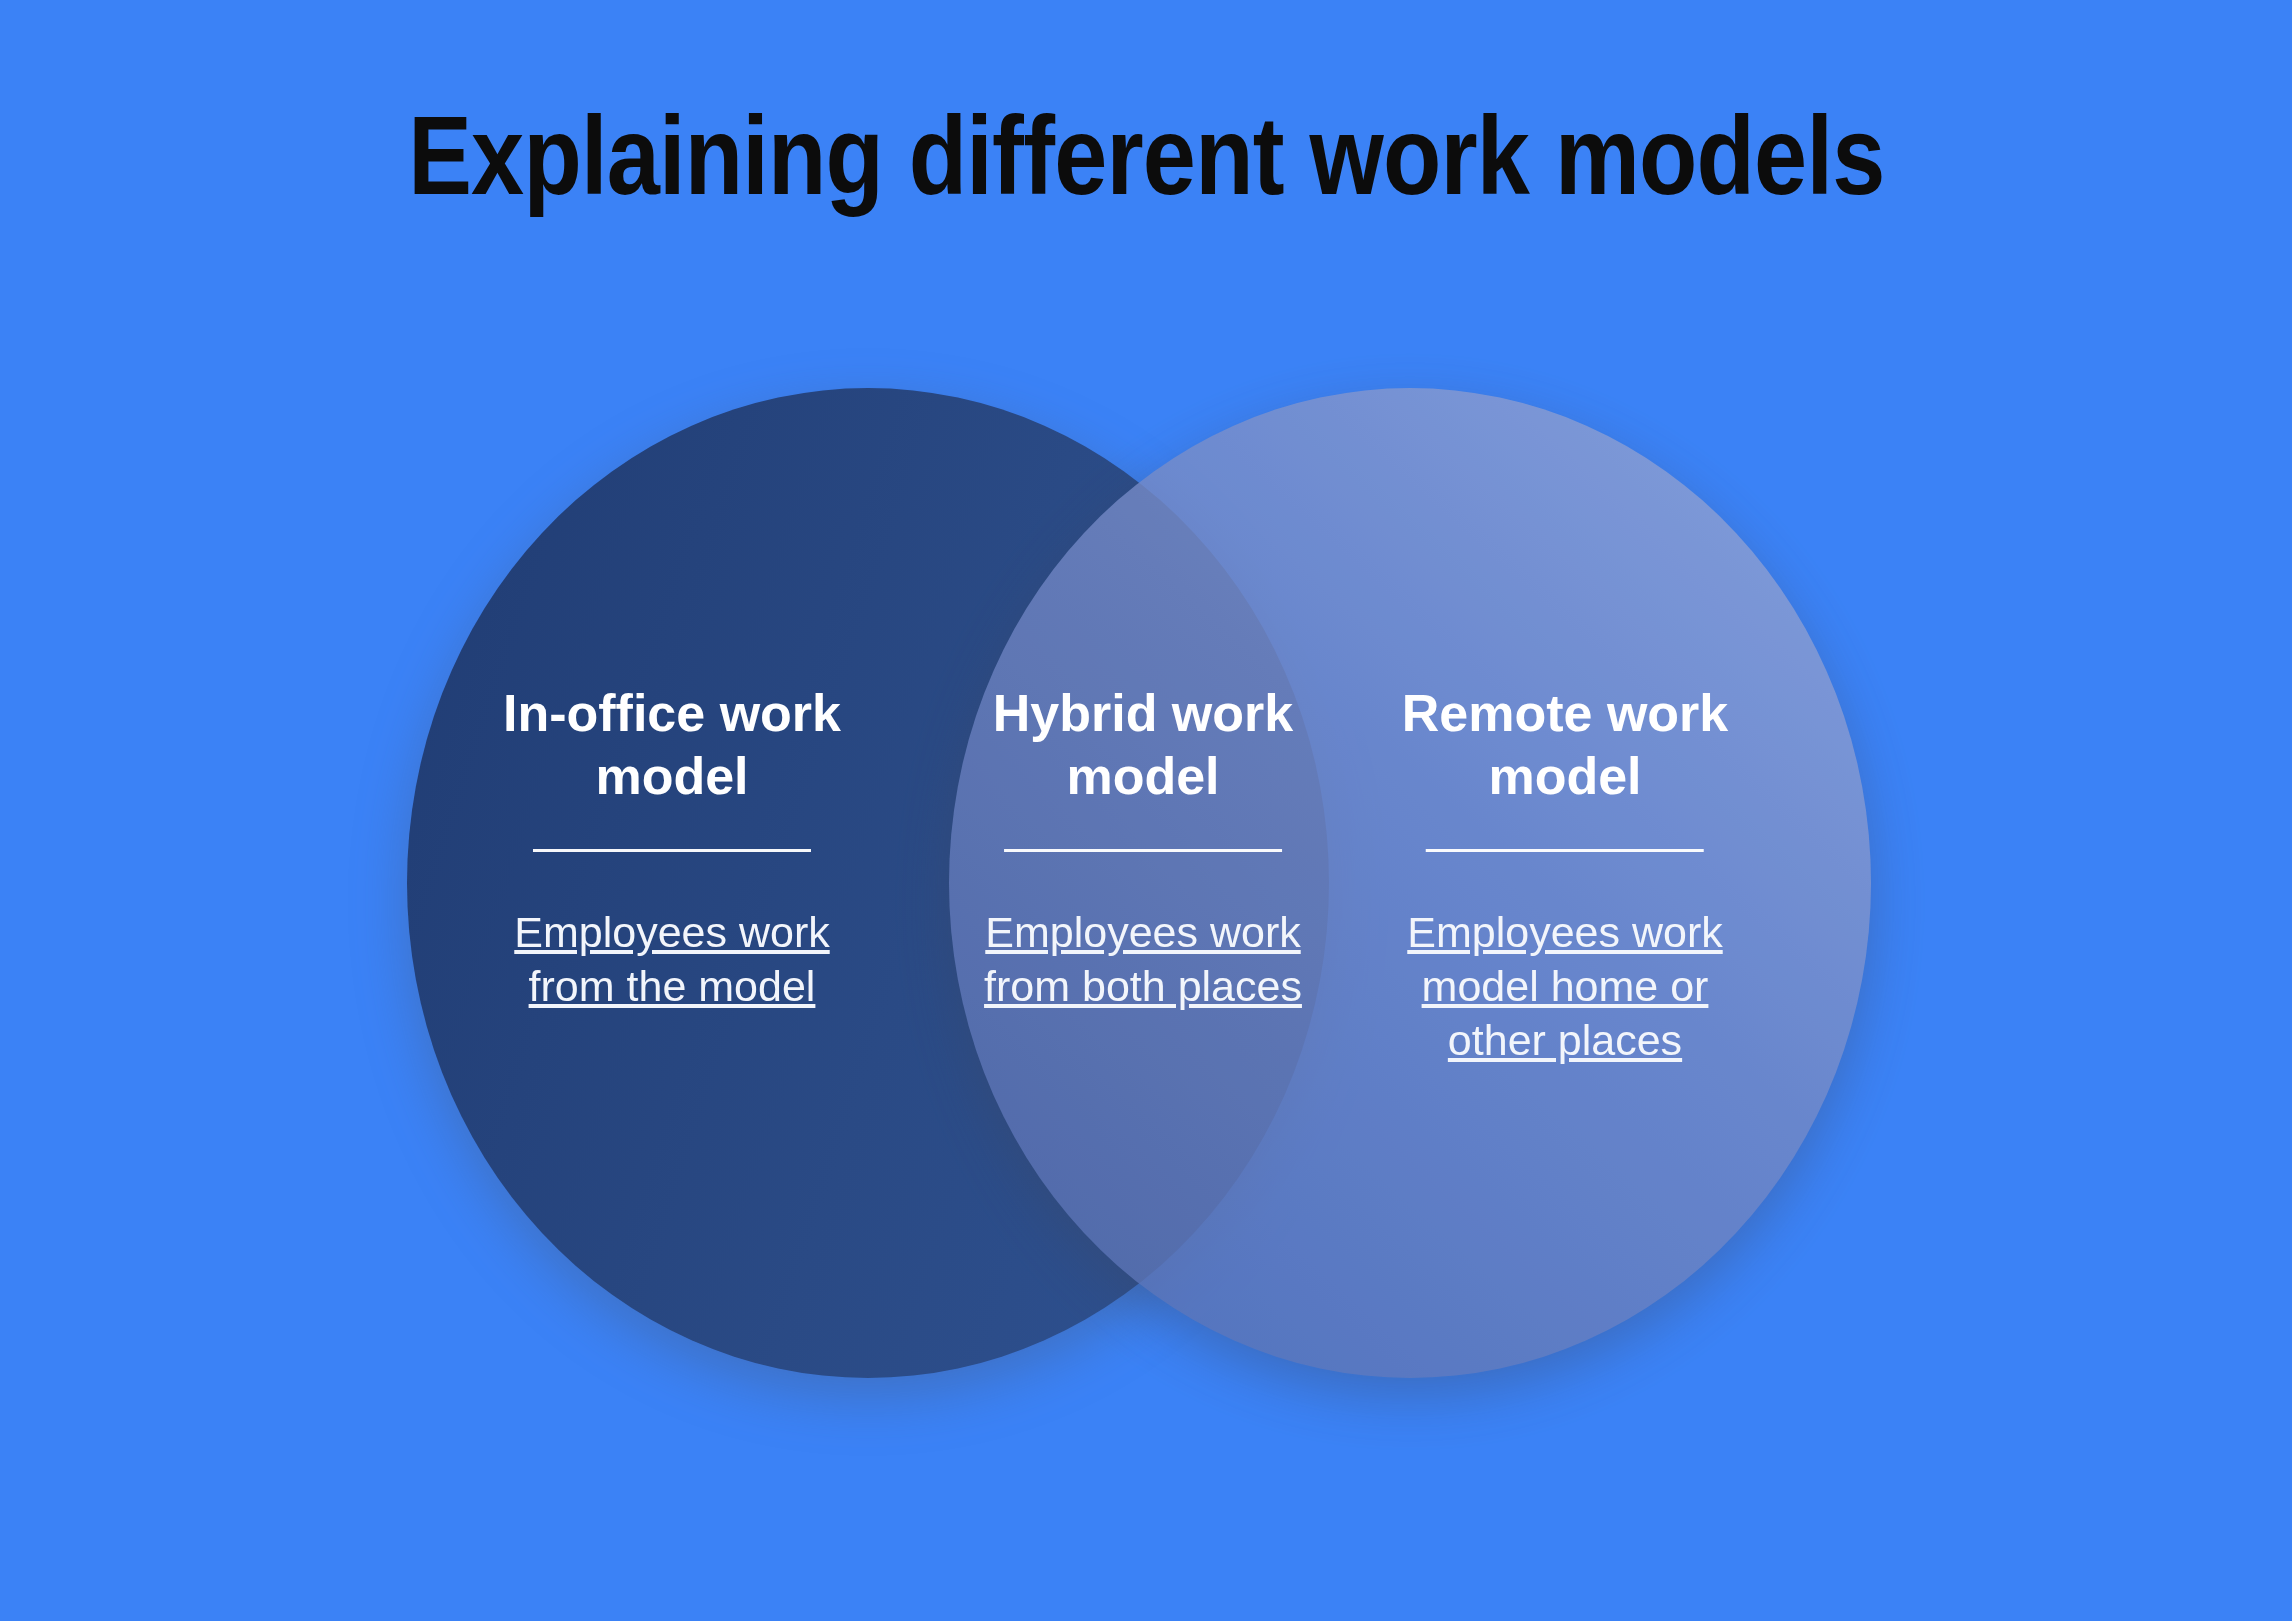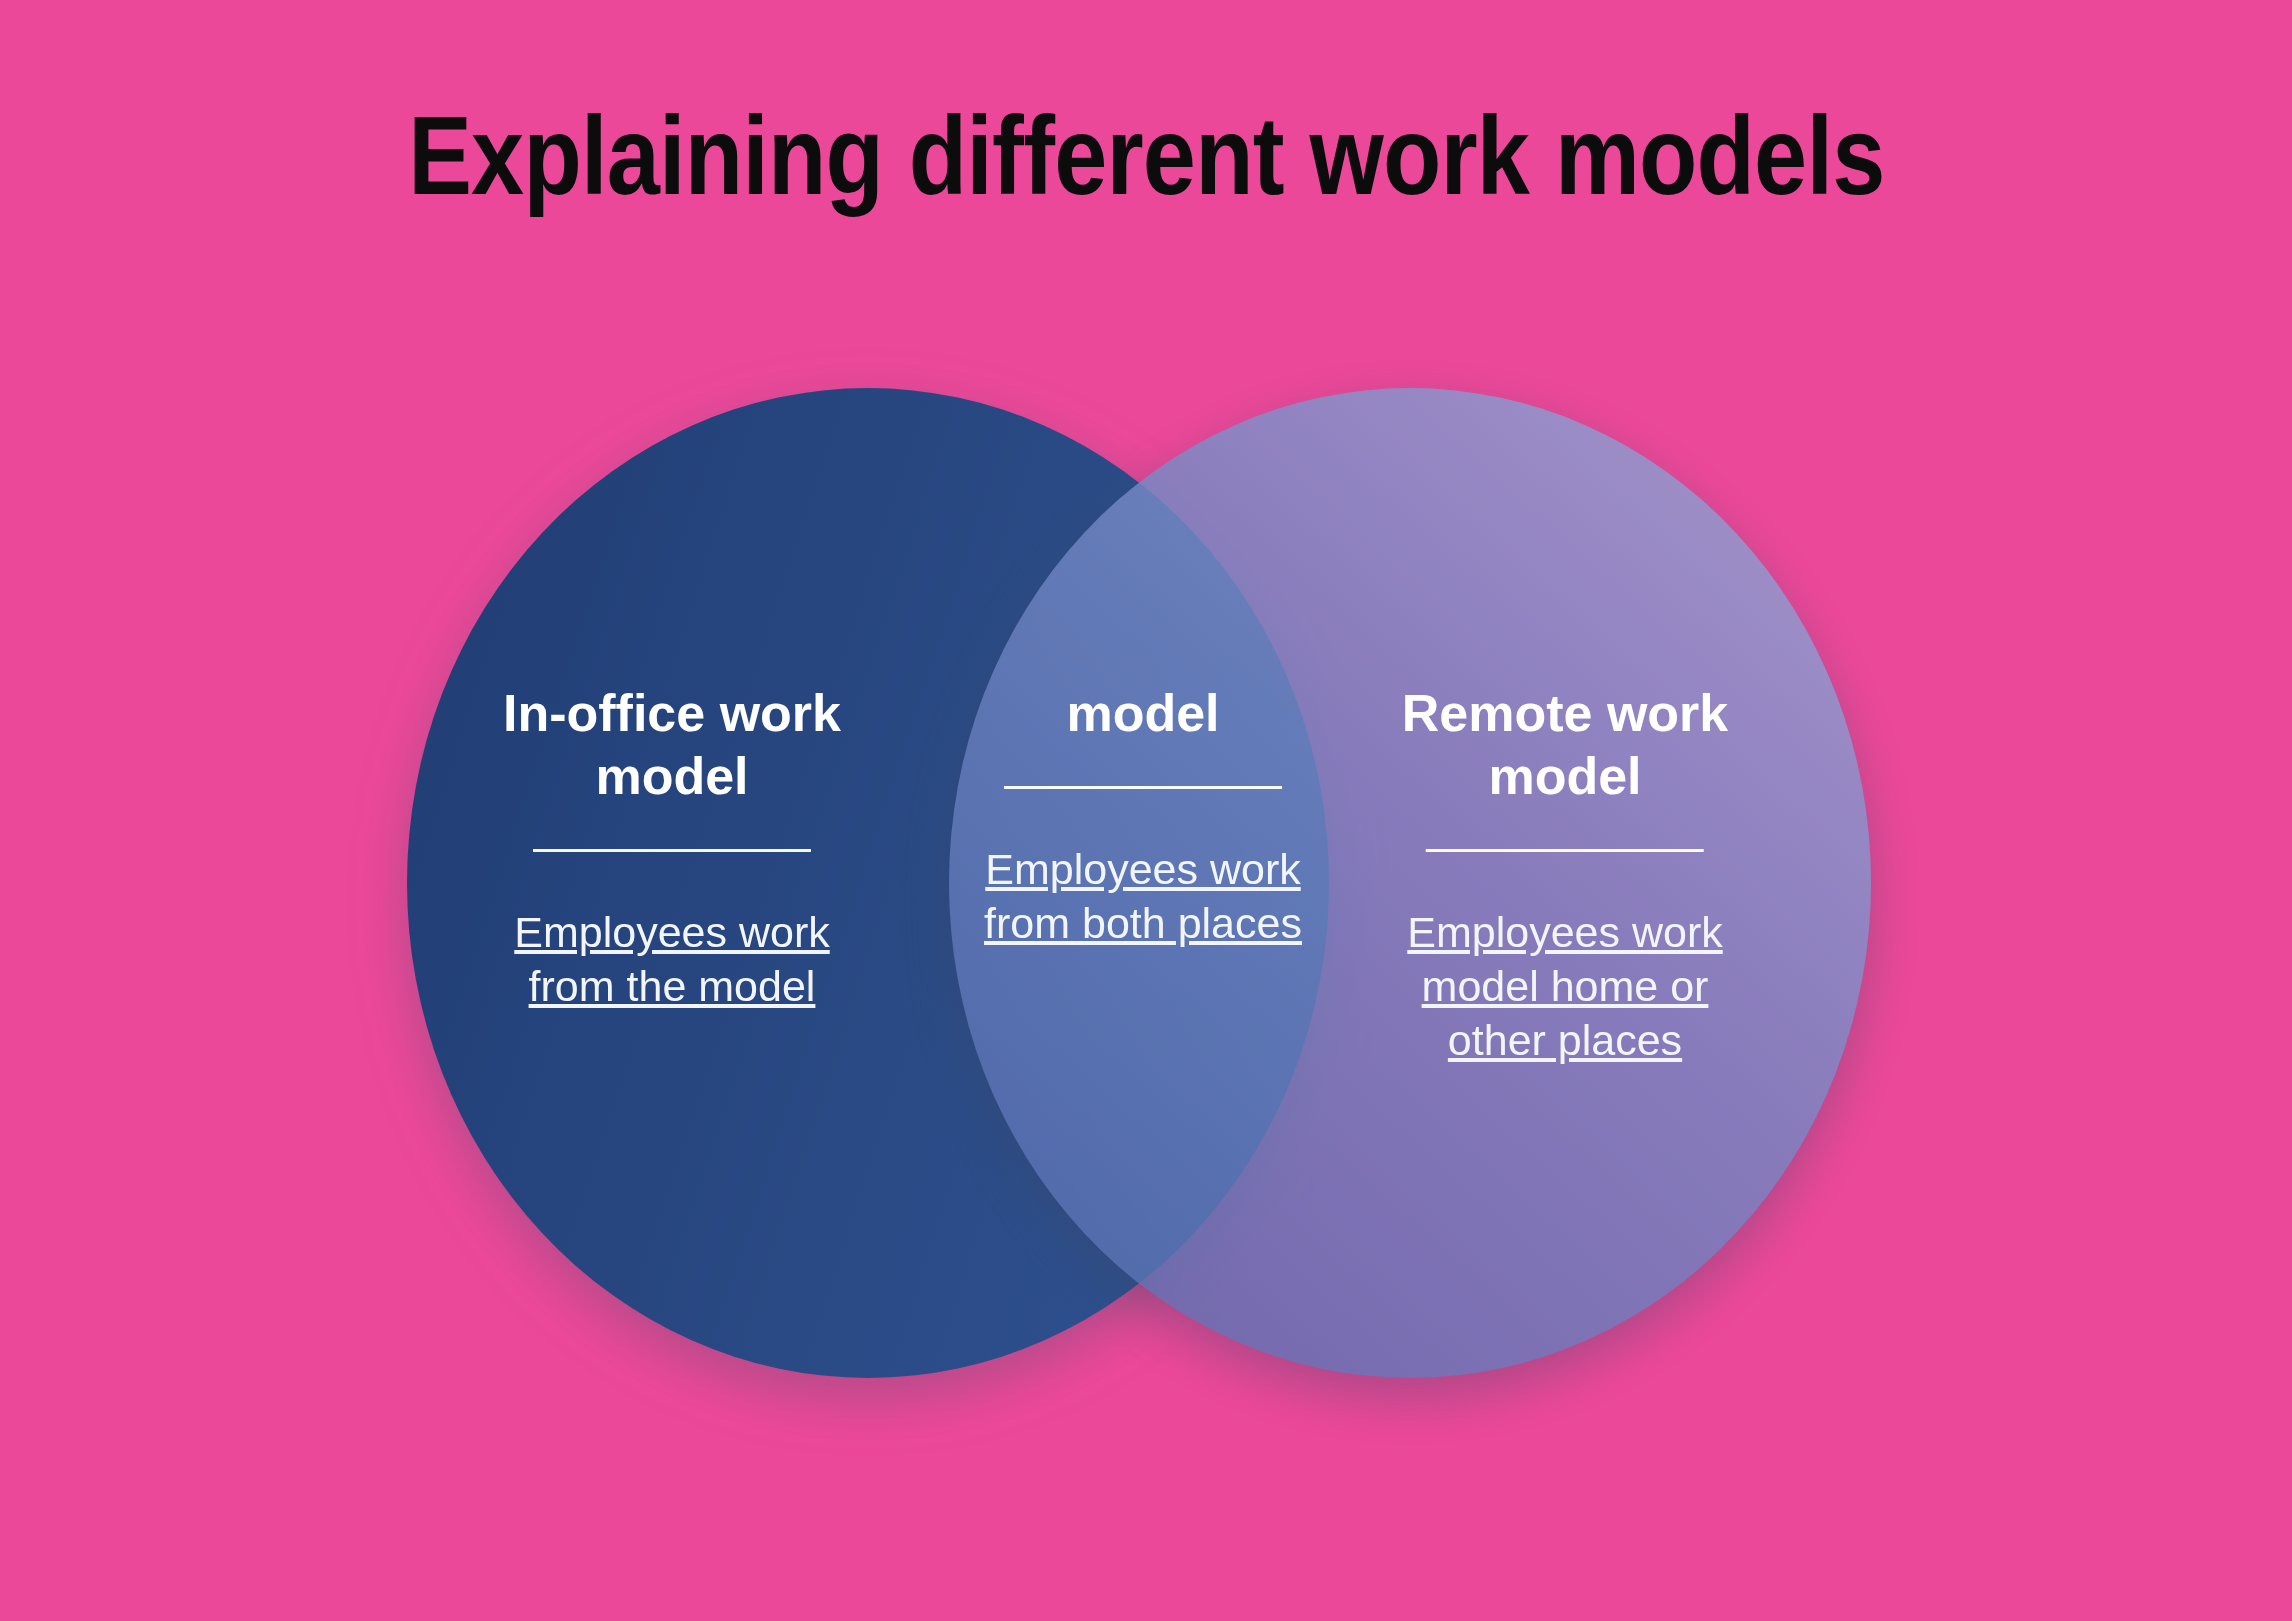--- a/index.html
+++ b/index.html
@@ -4,21 +4,21 @@
 <style>
   html, body {
     margin: 0;
     padding: 0;
     background: #ffffff;
   }
   .canvas {
     position: relative;
     width: 2293px;
     height: 1621px;
-    background: #ec4899;
+    background: #3b82f6;
     overflow: hidden;
     font-family: "Liberation Sans", "DejaVu Sans", sans-serif;
   }
 
   
   .title {
     position: absolute;
     top: 95px;
     left: 0;
     width: 100%;
@@ -118,20 +118,21 @@
       </div>
       <div class="divider"></div>
       <div class="body-text">
         <div>Employees work</div>
         <div>from the model</div>
       </div>
     </div>
 
     <div class="column col-middle">
       <div class="heading">
+        <div>Hybrid work</div>
         <div>model</div>
       </div>
       <div class="divider"></div>
       <div class="body-text">
         <div>Employees work</div>
         <div>from both places</div>
       </div>
     </div>
 
     <div class="column col-right">

